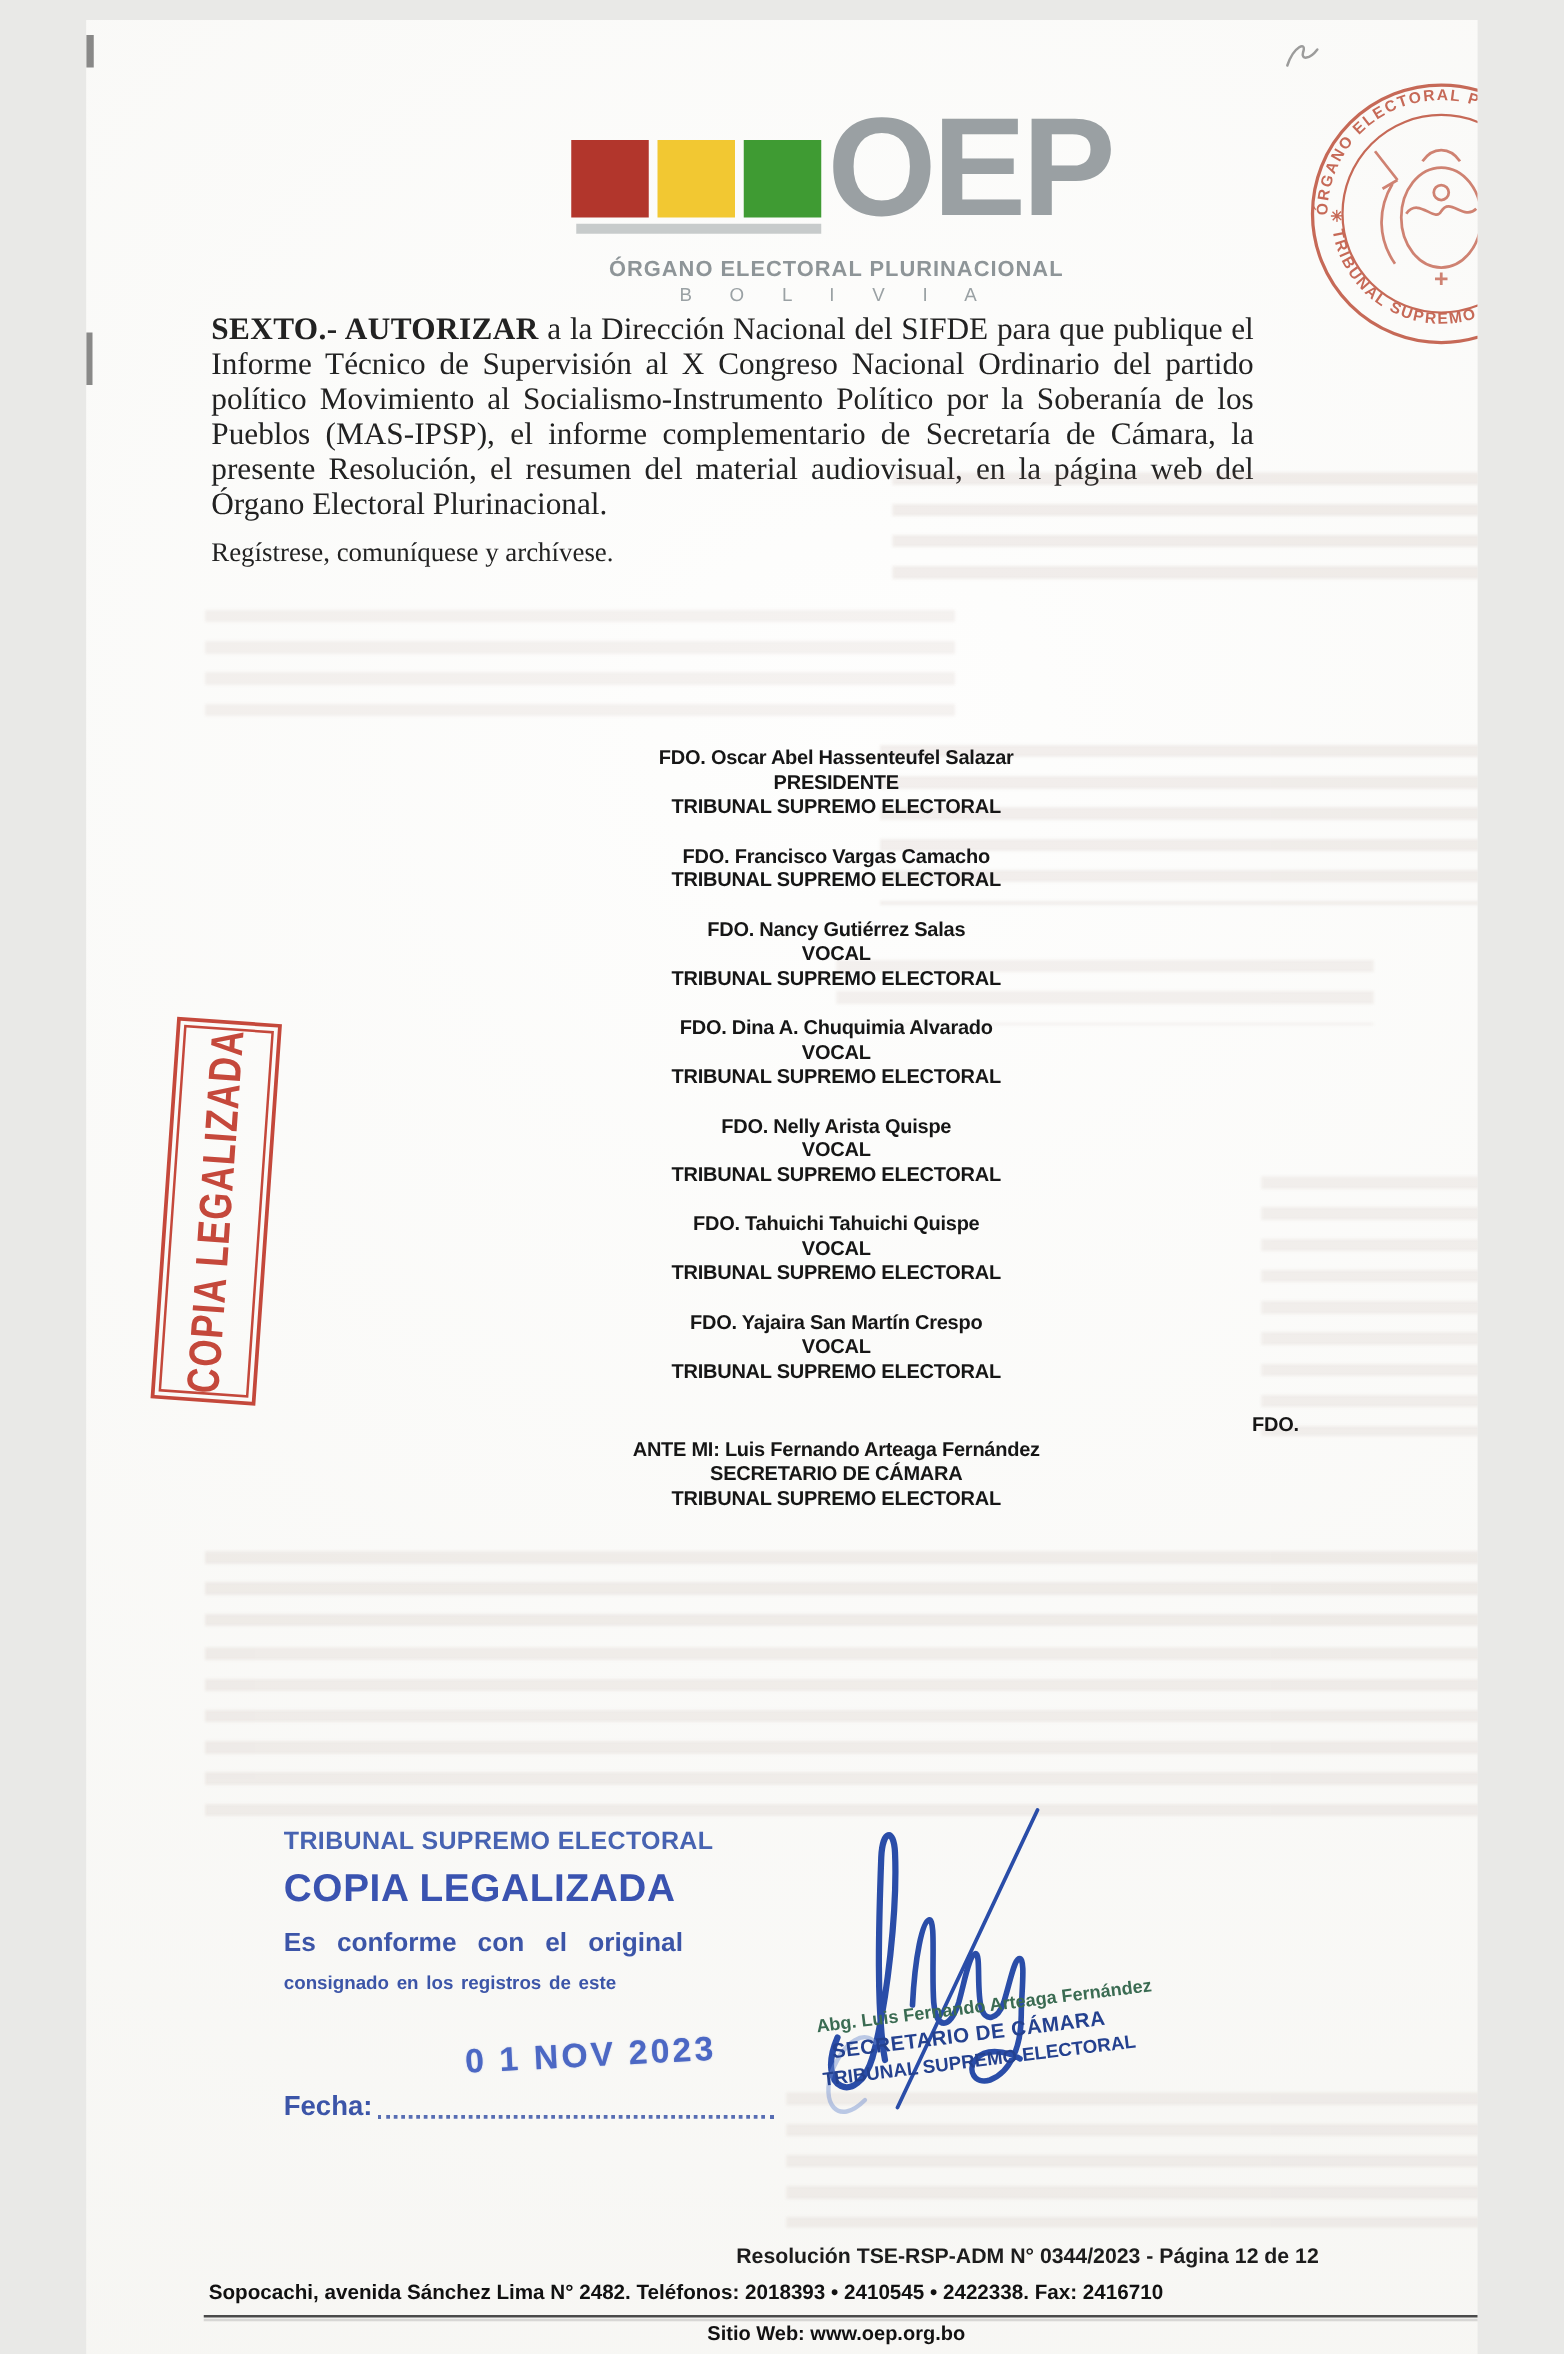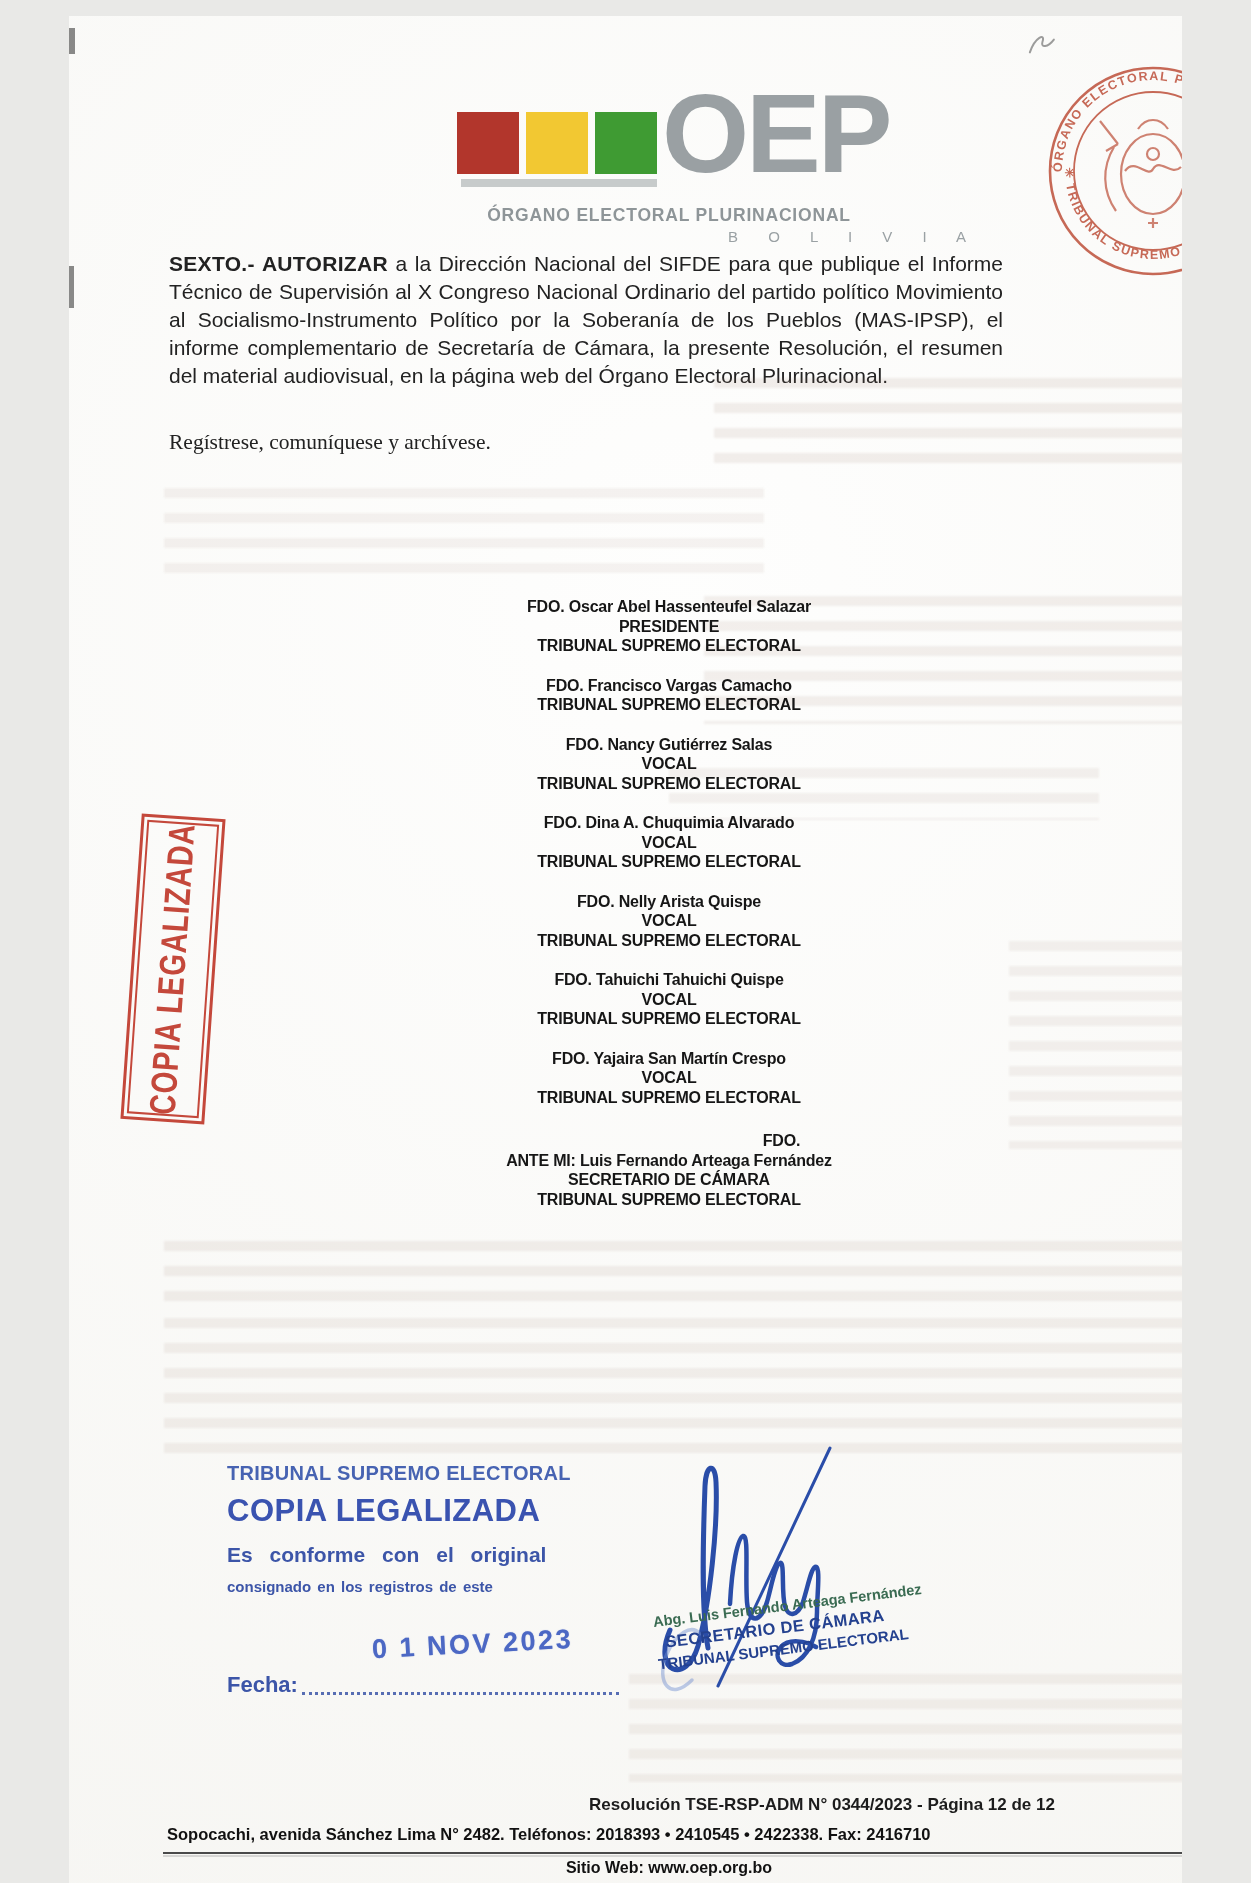--- a/index.html
+++ b/index.html
@@ -21,46 +21,46 @@
   .oep-text{
     position:absolute; left:593px; top:62px;
     font-size:112px; font-weight:800; letter-spacing:-3px;
     color:#9aa0a3; line-height:1;
   }
   .org-line{
     position:absolute; left:290px; top:189px; width:620px; text-align:center;
     font-size:17.5px; font-weight:700; letter-spacing:.8px; color:#8e9598;
   }
   .country-line{
-    position:absolute; left:290px; top:212px; width:620px; text-align:right;
+    position:absolute; left:290px; top:212px; width:620px; text-align:center;
     font-size:15px; font-weight:500; letter-spacing:13px; color:#9aa1a4;
   }
   
   .seal{position:absolute; left:948px; top:42px;}
   .seal text{fill:#bf5540; font-family:"Liberation Sans",sans-serif; font-weight:700;}
   
   .paragraph{
     position:absolute; left:100px; top:234px; width:834px;
-    font-family:Liberation Sans, sans-serif;
-    font-size:21px; line-height:28px; text-align:justify; color:#222;
+    font-family:Liberation Serif, serif;
+    font-size:25px; line-height:28px; text-align:justify; color:#222;
   }
   .paragraph b{font-weight:700; letter-spacing:.3px;}
   .closing{
     position:absolute; left:100px; top:414px;
     font-family:"Liberation Serif", serif; font-size:21.5px; color:#222;
   }
   
   .signatures{
     position:absolute; left:230px; top:581px; width:740px;
     text-align:center; font-weight:700; font-size:16px; line-height:19.5px;
     color:#161616; letter-spacing:-.2px;
   }
   .sig-block{margin-bottom:20px;}
   .ante-mi{margin-top:24px;}
-  .ante-mi .fdo-line{text-align:center; padding-left:225px;}
+  .ante-mi .fdo-line{text-align:right; padding-left:225px;}
   
   .vstamp{position:absolute;}
   .vstamp .rot{transform-origin:0 0; transform:rotate(-90deg) translateX(-100%);}
   .vstamp .box{border:3px solid currentColor; padding:3px; box-sizing:border-box; width:100%; height:100%;}
   .vstamp .box2{border:2px solid currentColor; width:100%; height:100%; box-sizing:border-box;
     display:flex; align-items:center; justify-content:center;}
   .vstamp .txt{font-weight:700; font-size:28px; letter-spacing:1px; transform:scaleY(1.3); white-space:nowrap;}
   .vstamp-left{left:62px; top:800px; width:84px; height:306px; color:#c0392b; transform:rotate(4deg); opacity:.92;}
   .vstamp-left .rot{width:306px; height:84px;}
   .vstamp-right{left:1122px; top:772px; width:70px; height:300px; color:#cf8b82;

